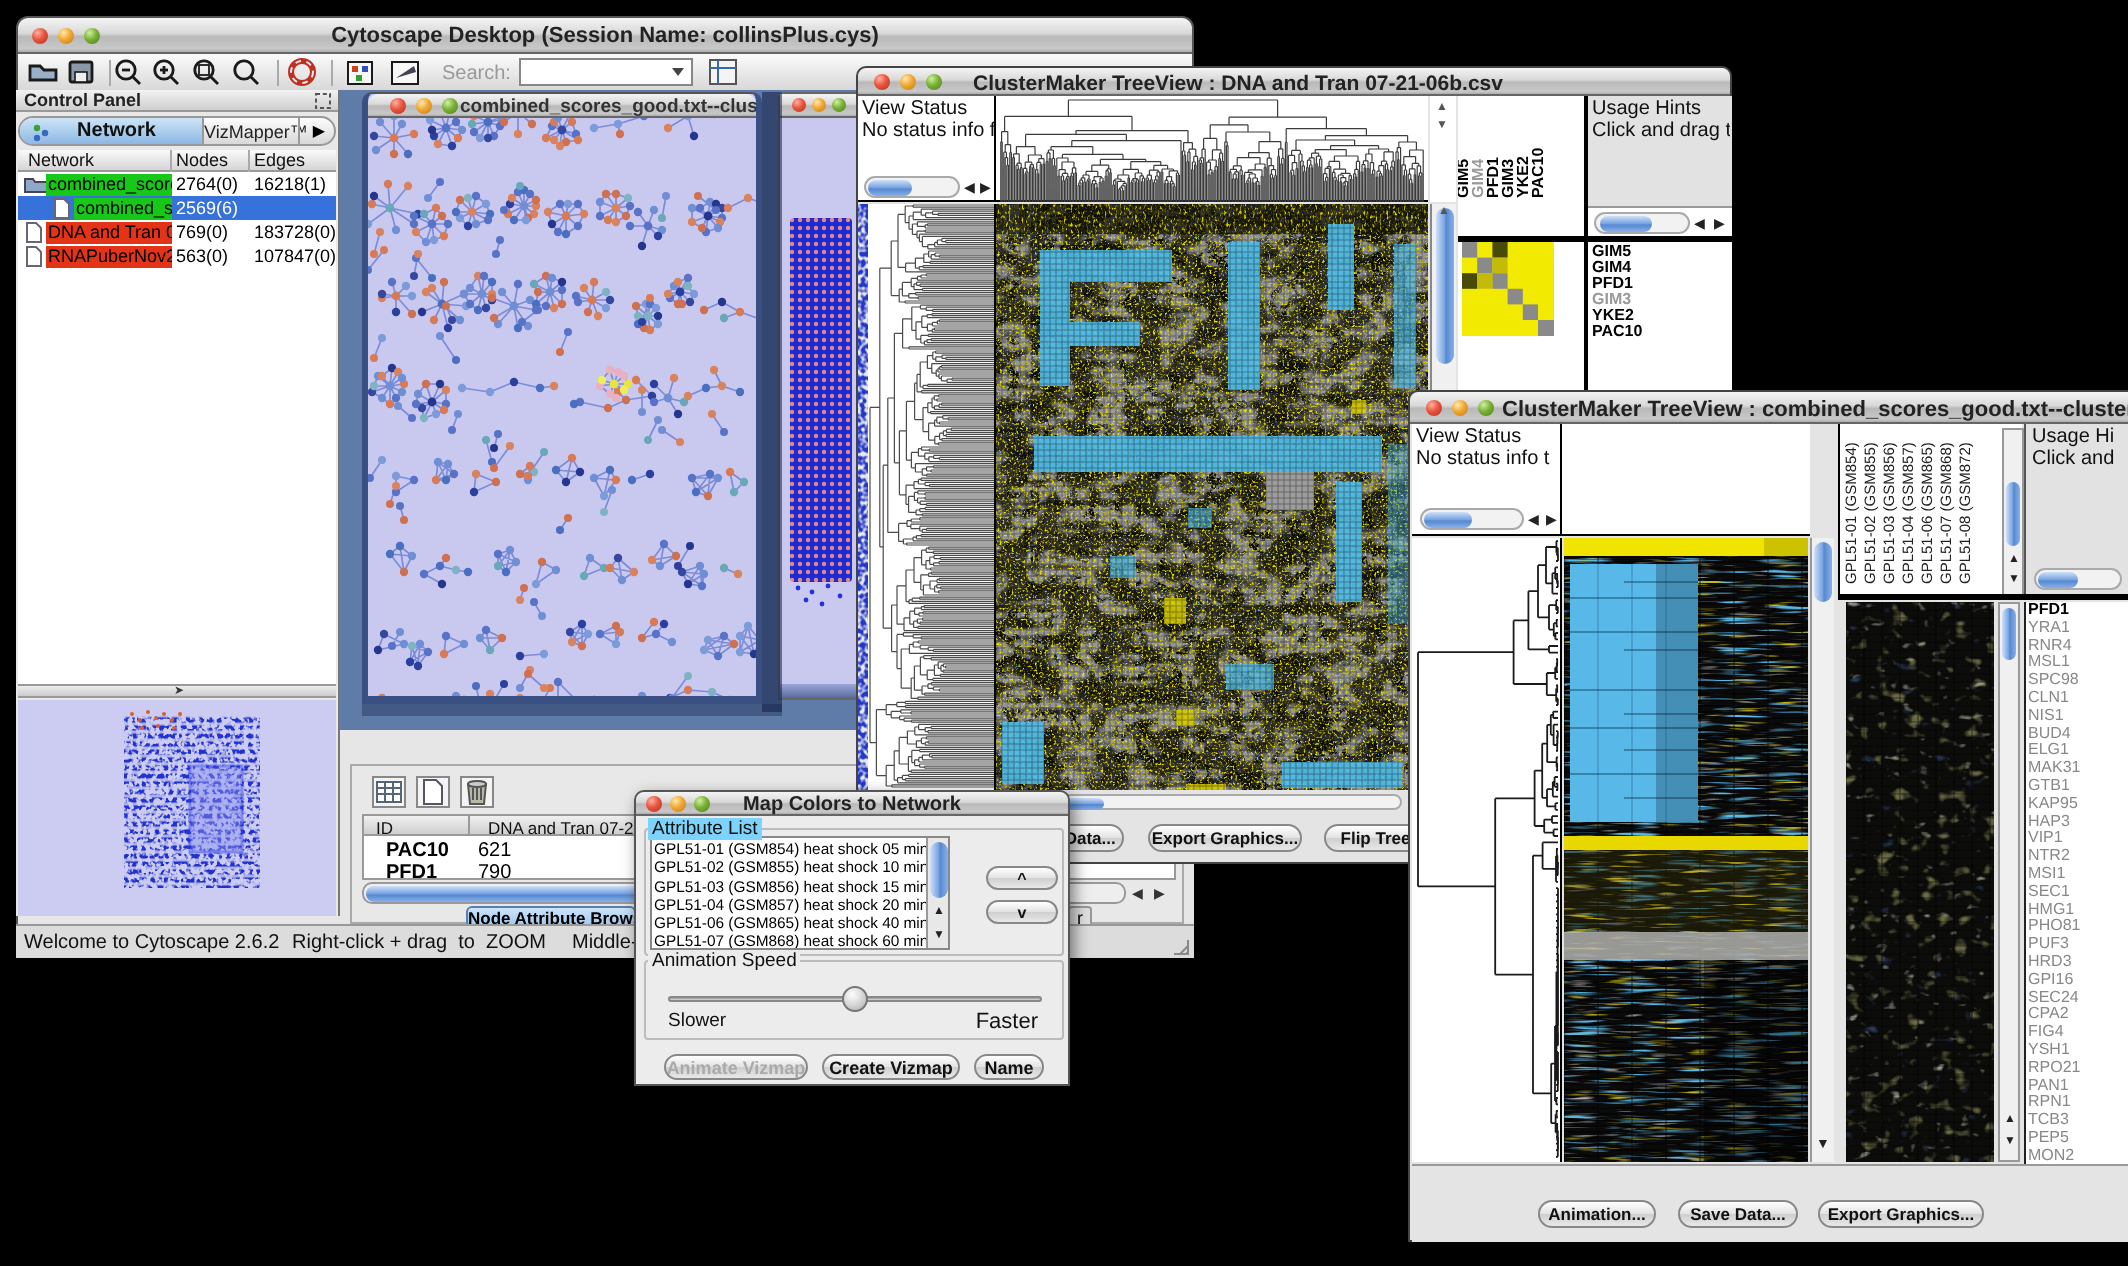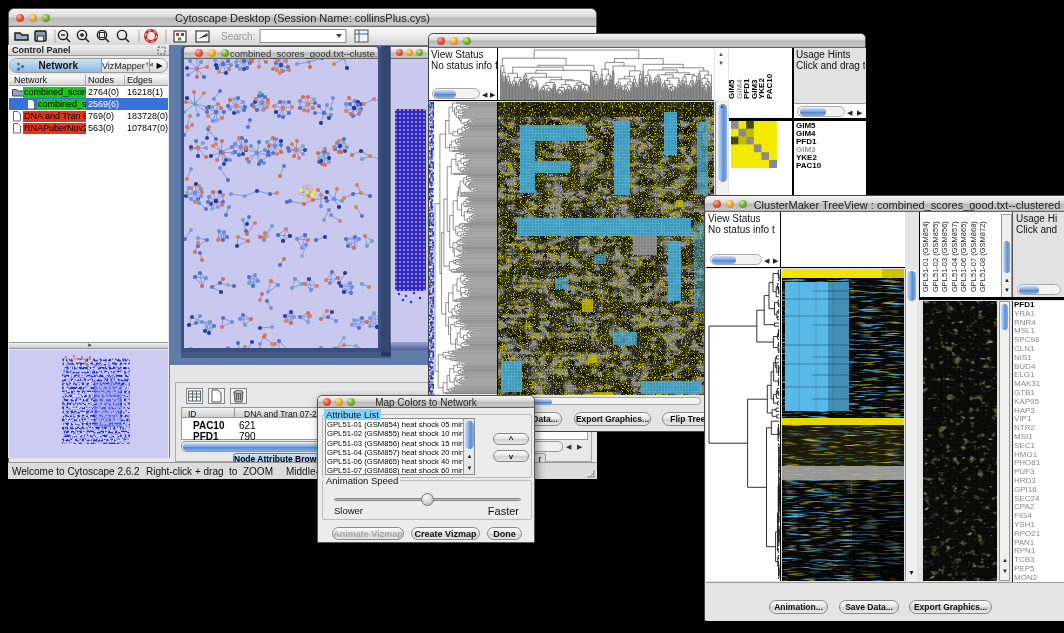--- a/index.html
+++ b/index.html
@@ -3,21 +3,21 @@
 *{margin:0;padding:0;box-sizing:border-box}
 html,body{width:1064px;height:633px;background:#000;overflow:hidden}
 body{font-family:"Liberation Sans",sans-serif;-webkit-font-smoothing:antialiased}
 #stage{position:absolute;left:0;top:0;width:1064px;height:633px;background:#000}
 .abs{position:absolute}
 .tbar{background:linear-gradient(180deg,#f4f4f4 0%,#d9d9d9 45%,#b9b9b9 55%,#c8c8c8 90%,#adadad 100%);border-bottom:1px solid #666}
 .lt{position:absolute;border-radius:50%;width:8px;height:8px}
 .lt.r{background:radial-gradient(circle at 35% 30%,#ffb0a0 0%,#e8543e 45%,#b03020 100%)}
 .lt.y{background:radial-gradient(circle at 35% 30%,#ffe8b0 0%,#f0a832 45%,#c07818 100%)}
 .lt.g{background:radial-gradient(circle at 35% 30%,#d0f0a0 0%,#7ab035 45%,#4a8018 100%)}
-.ttxt{position:absolute;width:100%;text-align:center;color:#222;font-weight:normal;white-space:nowrap}
+.ttxt{position:absolute;width:100%;text-align:center;color:#222;font-weight:bold;white-space:nowrap}
 .pbtn{position:absolute;background:linear-gradient(180deg,#fff,#e2e2e2 50%,#cfcfcf 51%,#e8e8e8);border:1px solid #888;border-radius:8px;text-align:center;font-weight:bold;color:#111}
 .hsb{position:absolute;background:#f2f2f2;border:1px solid #aaa;border-radius:6px}
 .hthumb{position:absolute;border-radius:5px;background:linear-gradient(180deg,#cfe0f8,#74a0e0 50%,#5588d0 55%,#88b0e8)}
 .vthumb{position:absolute;border-radius:5px;background:linear-gradient(90deg,#cfe0f8,#74a0e0 50%,#5588d0 55%,#88b0e8)}
 .arr{position:absolute;font-size:7px;color:#222;line-height:1}
 svg{display:block}
 </style></head><body>
 <div id="stage">
 
 <div class="abs" style="left:8px;top:8px;width:589px;height:471px;background:#e6e6e6;border-radius:6px 6px 0 0;border:1px solid #555">
@@ -789,20 +789,21 @@
           <circle cx="130" cy="129" r="2.1" fill="#e8b0c0"></circle>
         </svg>
       </div>
 </div>
 
 <div class="abs" style="left:428px;top:33px;width:438px;height:399px;background:#e4e4e4;border:1px solid #444;border-radius:5px 5px 0 0">
  <div class="tbar abs" style="left:0;top:0;width:100%;height:14px;border-radius:5px 5px 0 0">
   <div class="lt r" style="left:8px;top:3px"></div>
         <div class="lt y" style="left:21px;top:3px"></div>
         <div class="lt g" style="left:34px;top:3px"></div>
+  <div class="ttxt" style="top:1.5px;font-size:10.5px;left:0;width:380px">ClusterMaker TreeView : DNA and Tran 07-21-06b.csv</div>
  </div>
  <div class="abs" style="left:0;top:14px;width:69px;height:53px;background:#fff;border-right:1px solid #000;border-bottom:1px solid #000">
    <div class="abs" style="left:2px;top:1px;font-size:10px;color:#111;line-height:11px;white-space:nowrap;overflow:hidden;width:66px">View Status<br>No status info f</div>
    <div class="hsb" style="left:3px;top:40px;width:48px;height:11px">
           <div class="hthumb" style="left:1px;top:1px;width:22px;height:8px"></div>
         </div>
    <span class="arr" style="left:53px;top:43px">◀</span>
         <span class="arr" style="left:61px;top:43px">▶</span>
  </div>
  <div class="abs" style="left:69px;top:14px;width:216px;height:53px;background:#fff;border-bottom:1px solid #000">
@@ -1524,14 +1525,14 @@
  <div class="pbtn" style="left:175px;top:37px;width:36px;height:12px;font-size:8px;line-height:11px">^</div>
  <div class="pbtn" style="left:175px;top:54px;width:36px;height:12px;font-size:8px;line-height:11px">v</div>
  <span class="abs" style="left:6px;top:79px;font-size:9.5px;color:#111;background:#ececec;padding:0 2px;z-index:3">Animation Speed</span>
  <div class="abs" style="left:4px;top:84px;width:210px;height:40px;border:1px solid #bbb;border-radius:2px"></div>
  <div class="abs" style="left:16px;top:102px;width:187px;height:3px;background:linear-gradient(180deg,#999,#ddd);border:1px solid #888;border-radius:2px"></div>
  <div class="abs" style="left:103px;top:97px;width:13px;height:13px;border-radius:50%;background:radial-gradient(circle at 38% 30%,#fdfdfd,#cfcfcf 60%,#a8a8a8);border:1px solid #777"></div>
  <span class="abs" style="left:16px;top:109px;font-size:9.5px;color:#111">Slower</span>
  <span class="abs" style="right:15px;top:109px;font-size:11px;color:#111">Faster</span>
  <div class="pbtn" style="left:14px;top:131px;width:72px;height:13px;font-size:9px;line-height:12px;color:#aaa;font-weight:bold">Animate Vizmap</div>
  <div class="pbtn" style="left:93px;top:131px;width:69px;height:13px;font-size:9px;line-height:12px">Create Vizmap</div>
- <div class="pbtn" style="left:169px;top:131px;width:35px;height:13px;font-size:9px;line-height:12px">Done</div>
+ <div class="pbtn" style="left:169px;top:131px;width:35px;height:13px;font-size:9px;line-height:12px">Name</div>
 </div>
 </div>
 </body></html>

